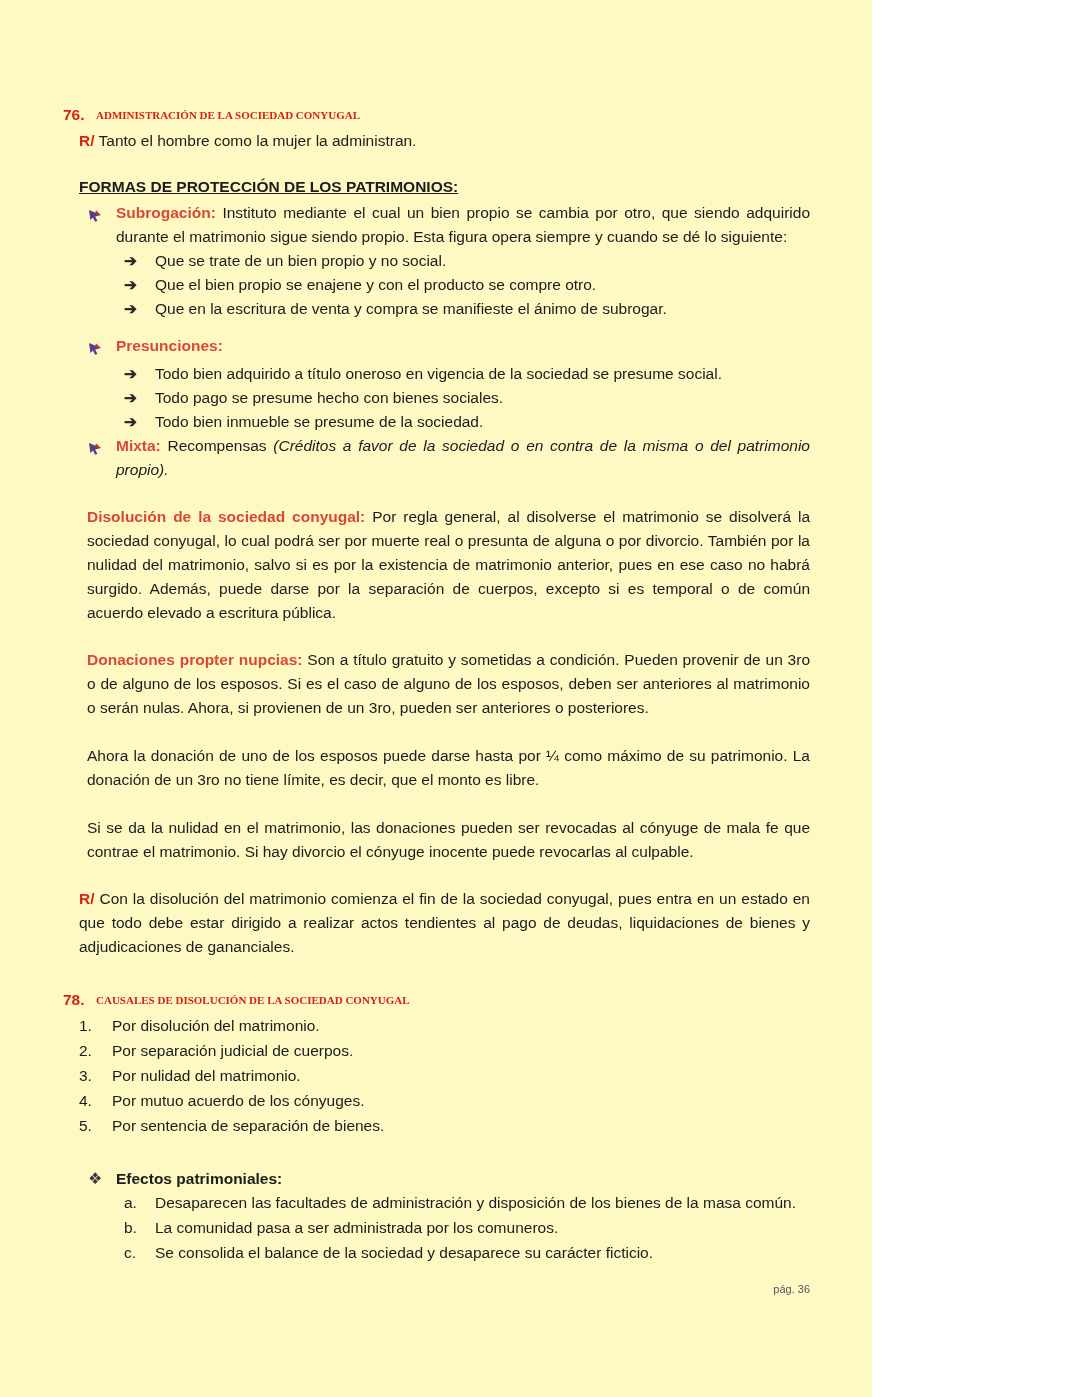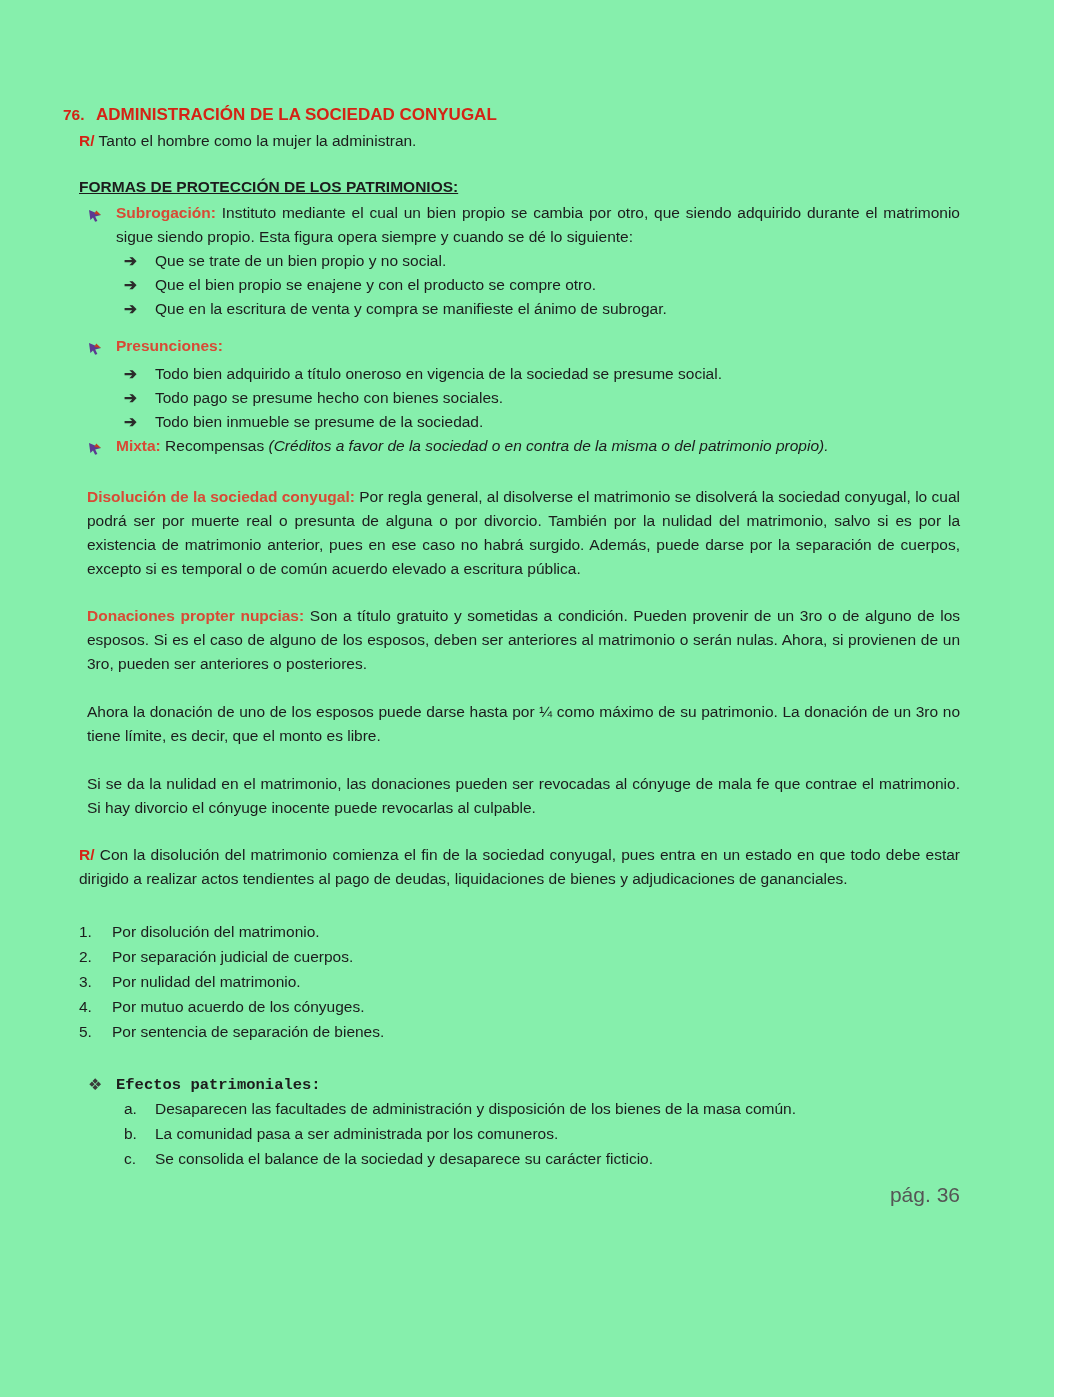--- a/index.html
+++ b/index.html
@@ -2,32 +2,32 @@
 <html style="--heading-red: #d42315; --lead-red: #d84a35; --text-color: #1c1c1c; --arrow-color: #2b2b2b; --diamond-color: #3a3a3a; --bullet-purple: #5b3a91; --bullet-red: #c23b22; --pagenum-color: #555555;"><head>
 <meta charset="utf-8">
 <style>
   * { margin:0; padding:0; box-sizing:border-box; }
   html,body { background:#ffffff; }
   body {
     font-family:"Liberation Sans", sans-serif;
     color:var(--text-color, #1c1c1c);
   }
   .page {
-    width:1054px; height:1397px;
-    background:#86efac;
-    padding:103px 94px 30px 63px;
+    width:872px; height:1397px;
+    background:#fef9c3;
+    padding:103px 62px 30px 63px;
     overflow:hidden;
     position:relative;
     font-size:15.5px;
     line-height:24px;
   }
   .qsection { margin-bottom:0; }
   .qhead { display:flex; font-weight:bold; color:var(--heading-red); }
   .qnum { flex:none; width:33px; }
-  .qtitle { font-size:17px; font-weight:bold; }
+  .qtitle { font-size:11px; font-weight:bold;font-family:Liberation Serif, serif; }
   .qbody { margin-left:16px; }
 
   .para { text-align:justify; }
   .indent { margin-left:8px; }
   .rlabel { color:var(--heading-red); font-weight:bold; }
   .subhead { font-weight:bold; color:var(--text-color);text-decoration:underline; }
   .lead { color:var(--lead-red); font-weight:bold; }
   .boldital { font-weight:normal; font-style:italic; }
 
   .b1 { display:flex; margin-left:9px; }
@@ -37,40 +37,40 @@
   .b2 { display:flex; margin-left:45px; }
   .b2icon { flex:none; width:31px; color:var(--arrow-color); font-weight:bold; }
   .b2text { flex:1; text-align:justify; }
 
   .numli { display:flex; margin-bottom:1px; }
   .numli .marker { flex:none; width:33px; }
   .numli .litext { flex:1; text-align:justify; }
 
   .d1 { display:flex; margin-left:9px; }
   .d1icon { flex:none; width:28px; color:var(--diamond-color); font-size:16px; }
-  .d1text { flex:1; font-weight:bold;font-family:Liberation Mono, monospace; }
+  .d1text { flex:1; font-weight:bold; }
 
   .abcli { display:flex; margin-left:45px; margin-bottom:1px; }
   .abcli .marker { flex:none; width:31px; }
   .abcli .litext { flex:1; text-align:justify; }
 
   .dart-body { fill:var(--bullet-purple); }
   .dart-wing { fill:var(--bullet-red); }
 
   .gap22 { margin-top:22px; }
   .gap23 { margin-top:23px; }
   .gap24 { margin-top:24px; }
   .gap13 { margin-top:13px; }
   .gap29 { margin-top:29px; }
   .mb2 { margin-bottom:2px; }
 
   .pagenum {
     text-align:right;
     color:var(--pagenum-color);
-    font-size:21px;
+    font-size:11px;
     margin-top:12px;
     font-family:"Liberation Sans", sans-serif;
   }
 </style>
 </head>
 <body>
 
 <div class="page">
 
   <section class="qsection">
@@ -168,20 +168,24 @@
   <section class="qsection gap23">
     <div class="qbody">
       <p class="para">
         <span class="rlabel">R/</span>
         <span>Con la disolución del matrimonio comienza el fin de la sociedad conyugal, pues entra en un estado en que todo debe estar dirigido a realizar actos tendientes al pago de deudas, liquidaciones de bienes y adjudicaciones de gananciales.</span>
       </p>
     </div>
   </section>
 
   <section class="qsection gap29">
+    <div class="qhead mb2">
+      <span class="qnum">78.</span>
+      <h2 class="qtitle">CAUSALES DE DISOLUCIÓN DE LA SOCIEDAD CONYUGAL</h2>
+    </div>
     <div class="qbody">
       <div class="numli">
         <span class="marker">1.</span>
         <p class="litext">Por disolución del matrimonio.</p>
       </div>
       <div class="numli">
         <span class="marker">2.</span>
         <p class="litext">Por separación judicial de cuerpos.</p>
       </div>
       <div class="numli">

